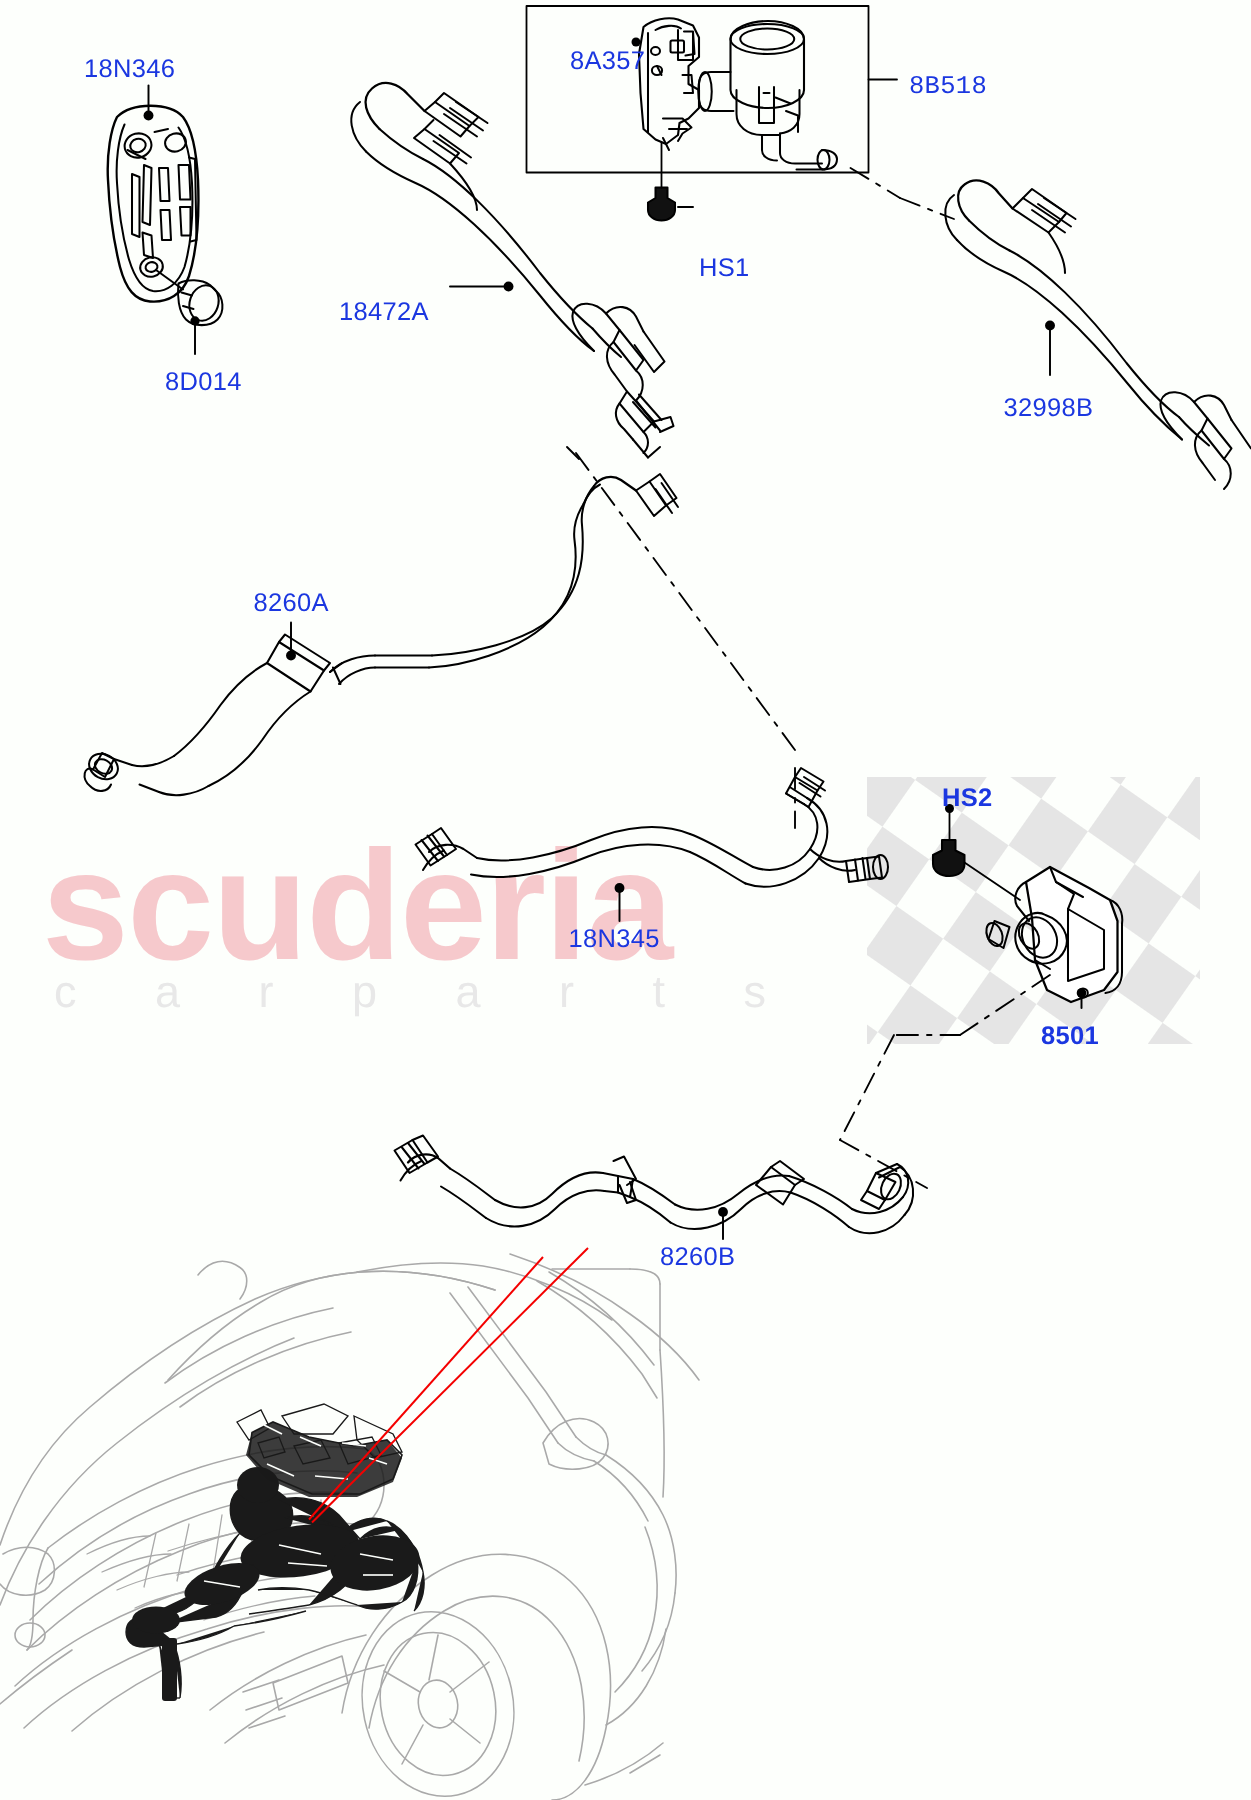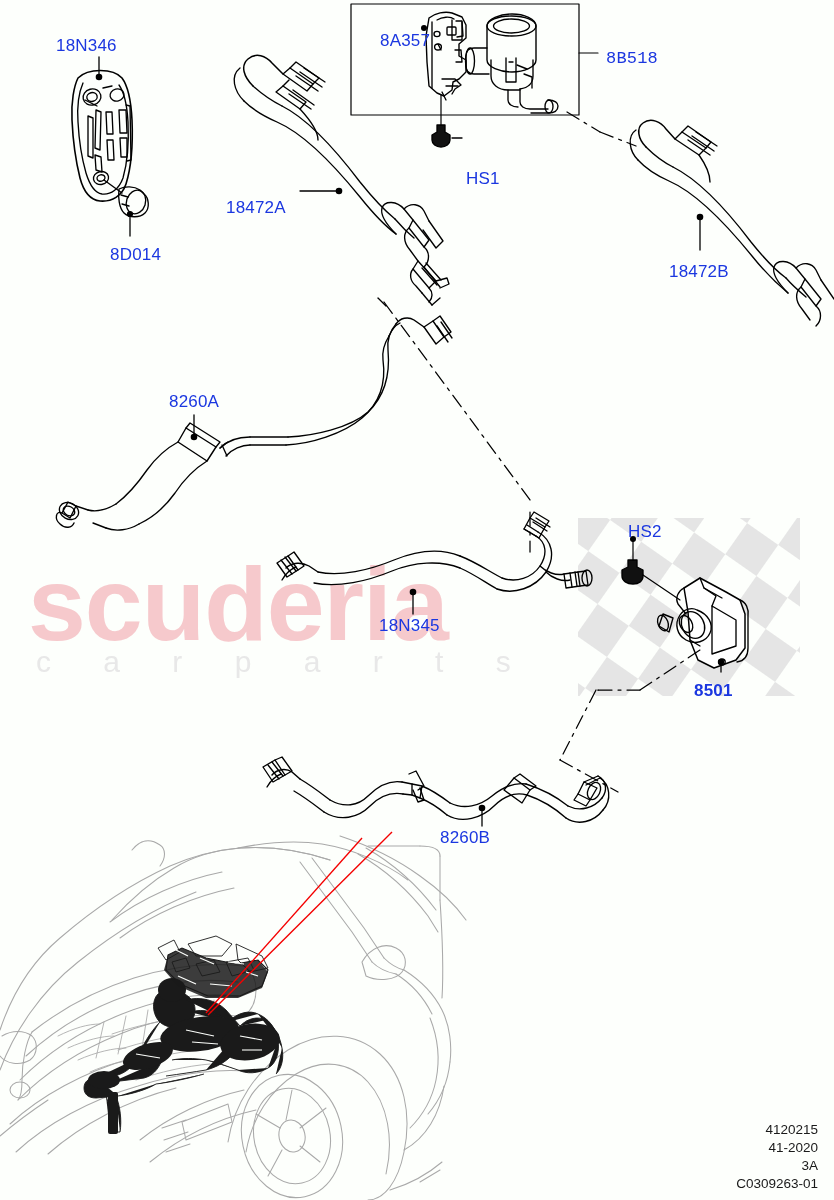--- a/index.html
+++ b/index.html
@@ -526,27 +526,21 @@
       <line x1="208" y1="1015" x2="392" y2="832"></line>
     </g>
   </svg>
 
   <div class="lbl" style="left:56px;top:36px;">18N346</div>
   <div class="lbl" style="left:110px;top:245px;">8D014</div>
   <div class="lbl" style="left:355px;top:31px;margin-left:25px;">8A357</div>
   <div class="lbl" style="left:606px;top:49px;font-family:Liberation Mono, monospace;">8B518</div>
   <div class="lbl" style="left:466px;top:129px;margin-top:40px;">HS1</div>
   <div class="lbl" style="left:226px;top:198px;">18472A</div>
-  <div class="lbl" style="left:669px;top:262px;">18472B</div>
+  <div class="lbl" style="left:669px;top:262px;">32998B</div>
   <div class="lbl" style="left:169px;top:392px;text-align:center;">8260A</div>
   <div class="lbl" style="left:379px;top:616px;text-align:right;">18N345</div>
-  <div class="lbl" style="left:628px;top:522px;">HS2</div>
+  <div class="lbl" style="left:628px;top:522px;font-weight:bold;">HS2</div>
   <div class="lbl" style="left:694px;top:681px;font-weight:bold;">8501</div>
   <div class="lbl" style="left:440px;top:828px;">8260B</div>
 
-  <div style="position:absolute;left:684px;top:1122px;width:134px;text-align:right;">
-    <div class="foot" style="position:relative;left:auto;top:auto;text-align:right;">4120215</div>
-    <div class="foot" style="position:relative;left:auto;top:auto;text-align:right;margin-top:3px;">41-2020</div>
-    <div class="foot" style="position:relative;left:auto;top:auto;text-align:right;margin-top:3px;">3A</div>
-    <div class="foot" style="position:relative;left:auto;top:auto;text-align:right;margin-top:3px;">C0309263-01</div>
-  </div>
 
 </div>
 
 </body></html>

